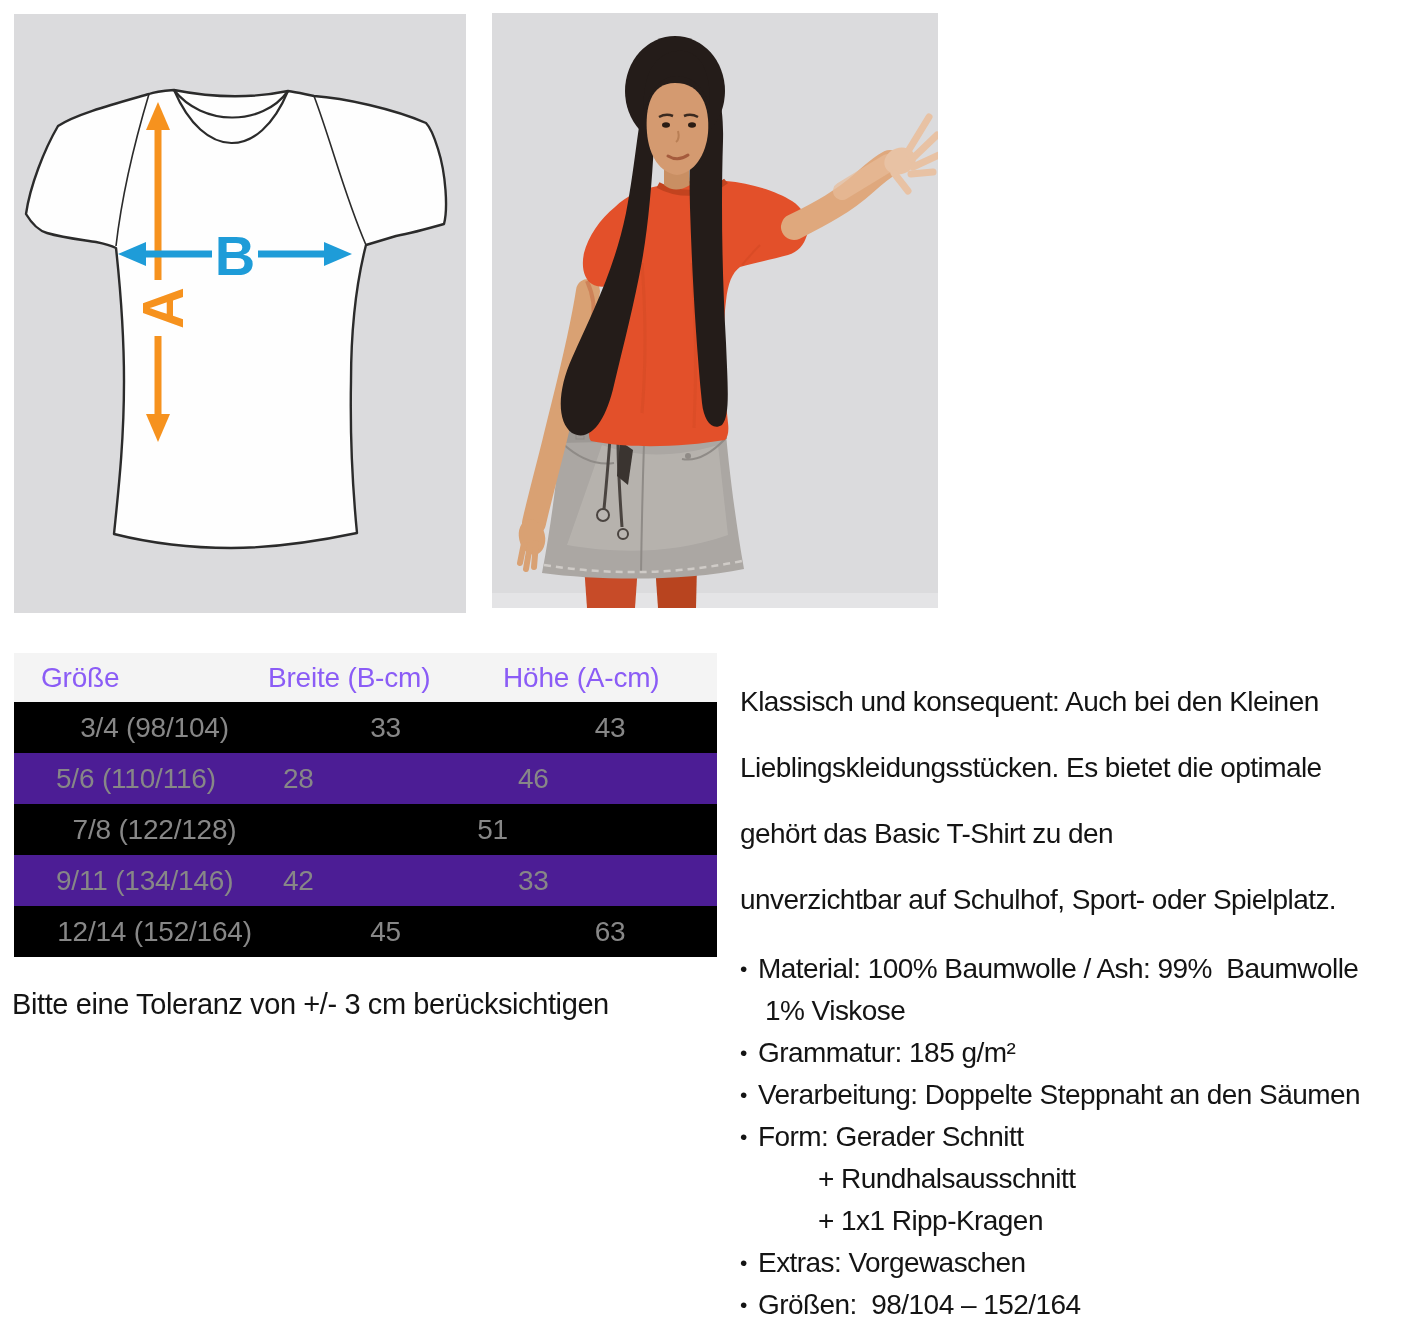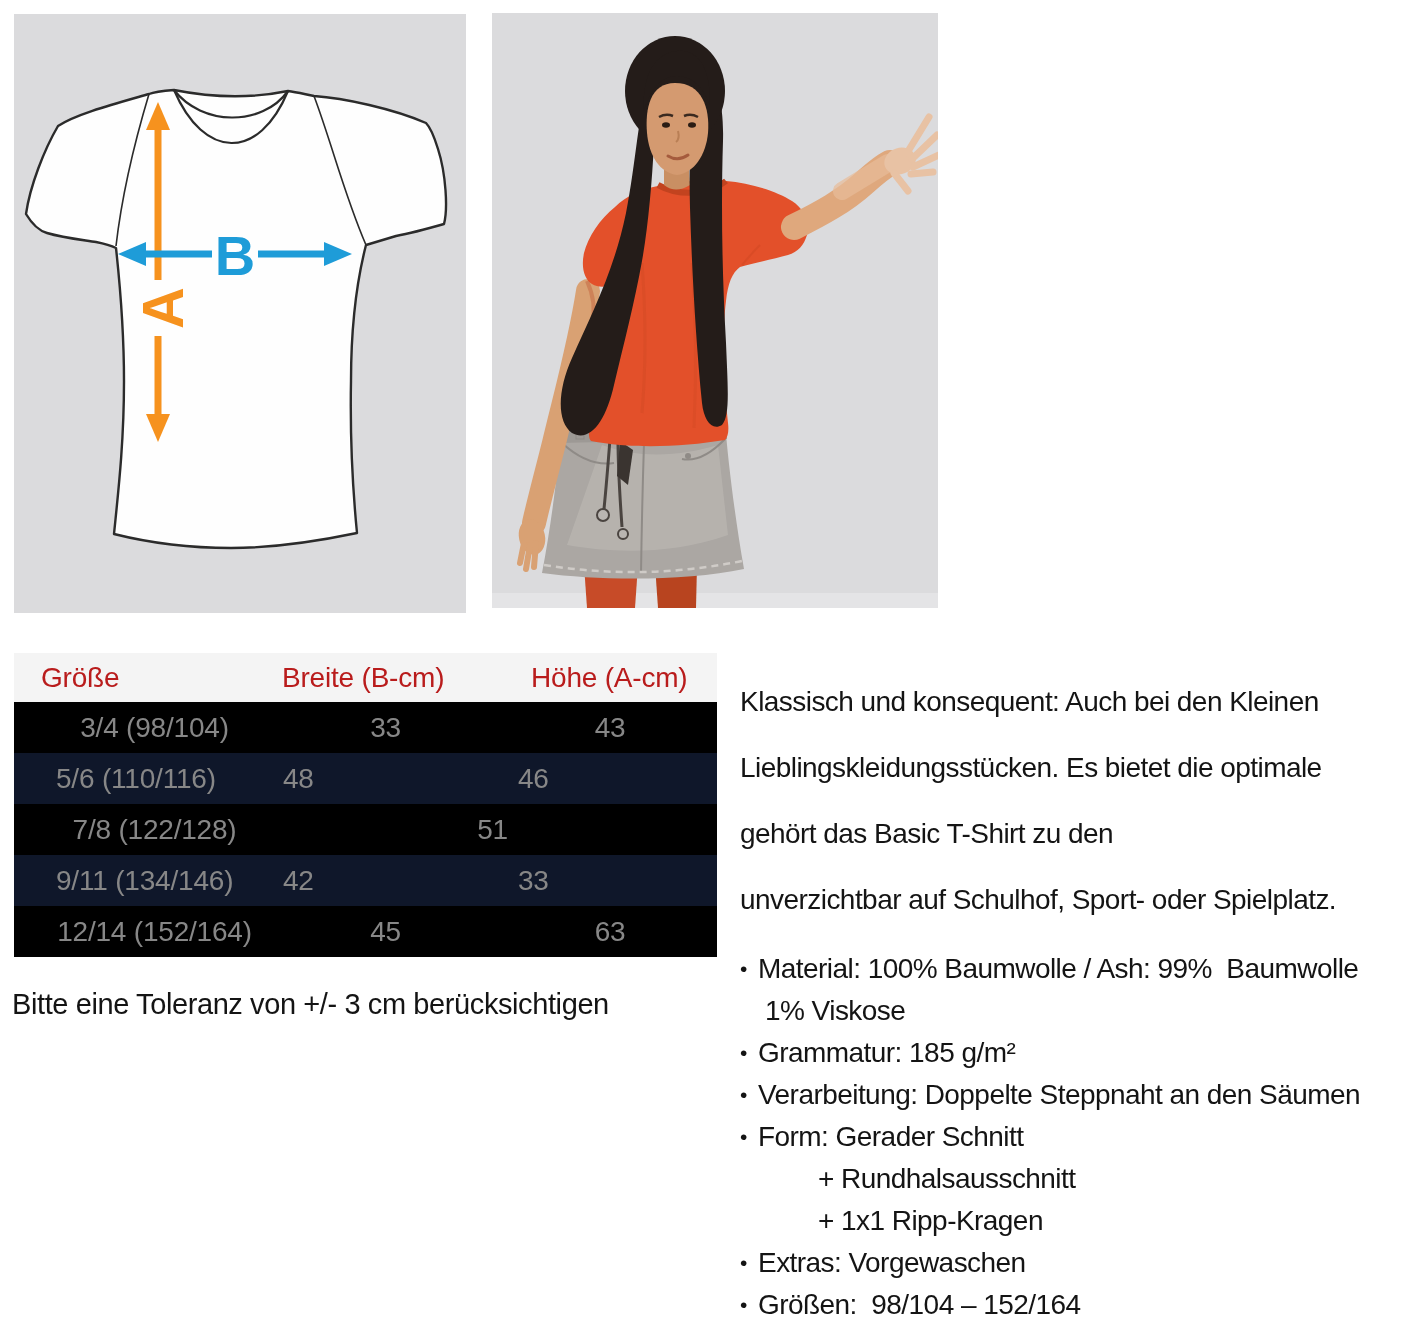--- a/index.html
+++ b/index.html
@@ -9,23 +9,23 @@
     overflow:hidden;
   }
   .panel{position:absolute;background:#dbdbdd;}
   .panel-left{left:14px;top:14px;width:452px;height:599px;}
   .panel-right{left:492px;top:13px;width:446px;height:595px;}
   .panel svg{display:block;width:100%;height:100%;}
 
   
   .size-table{position:absolute;left:14px;top:653px;width:703px;font-size:28px;letter-spacing:-0.2px;}
   .t-row{display:flex;align-items:center;height:51px;padding-left:27px;box-sizing:border-box;color:#878787;}
-  .t-row.header{height:49px;background:#f4f4f4;color:#b91c1c;gap:14px;}
+  .t-row.header{height:49px;background:#f4f4f4;color:#8b5cf6;}
   .t-row.odd{background:#000000;text-align:center;}
-  .t-row.even{background:#0f172a;padding-left:42px;}
+  .t-row.even{background:#4c1d95;padding-left:42px;}
   .c1{width:227px;} .c2{width:235px;} .c3{flex:1;}
 
   .tolerance{position:absolute;left:12px;top:988px;font-size:29px;letter-spacing:-0.4px;color:#141414;}
 
   .desc{position:absolute;left:740px;top:656px;font-size:28px;line-height:40px;letter-spacing:-0.55px;color:#141414;}
   .desc div{white-space:nowrap;margin-top:26px;}
 
   .features{position:absolute;left:740px;top:948px;font-size:28px;line-height:42px;letter-spacing:-0.55px;color:#141414;}
   .f-item{display:flex;white-space:pre-wrap;}
   .f-marker{width:18px;font-size:21px;flex:0 0 18px;}
@@ -169,21 +169,21 @@
     <div class="c2">Breite (B-cm)</div>
     <div class="c3">Höhe (A-cm)</div>
   </div>
   <div class="t-row odd">
     <div class="c1">3/4 (98/104)</div>
     <div class="c2">33</div>
     <div class="c3">43</div>
   </div>
   <div class="t-row even">
     <div class="c1">5/6 (110/116)</div>
-    <div class="c2">48</div>
+    <div class="c2">28</div>
     <div class="c3">46</div>
   </div>
   <div class="t-row odd">
     <div class="c1">7/8 (122/128)</div>
     <div class="c3">51</div>
   </div>
   <div class="t-row even">
     <div class="c1">9/11 (134/146)</div>
     <div class="c2">42</div>
     <div class="c3">33</div>

